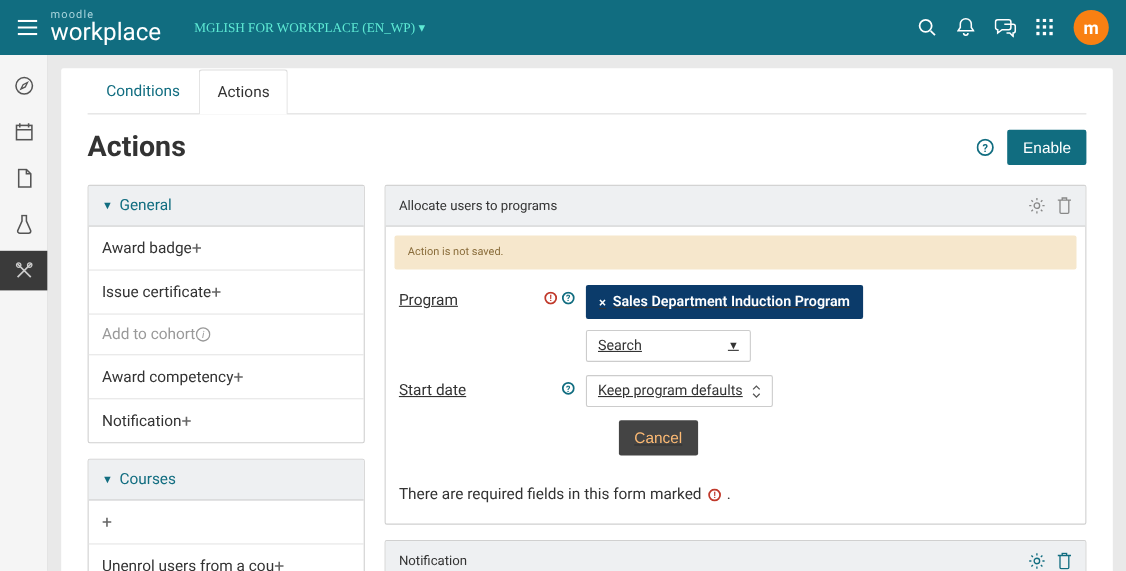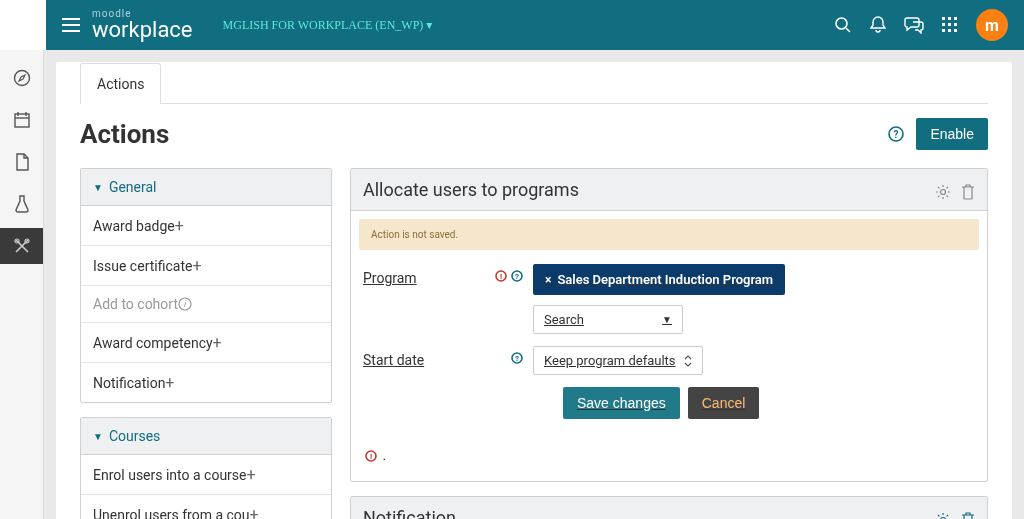--- a/index.html
+++ b/index.html
@@ -1,17 +1,17 @@
 <!DOCTYPE html>
 <html><head>
 <meta charset="utf-8">
 <style>
 * { box-sizing: border-box; margin: 0; padding: 0; }
 body { font-family: -apple-system, BlinkMacSystemFont, "Segoe UI", Roboto, sans-serif; font-size: 14px; color: #333; background: #fff; width: 1024px; height: 519px; overflow: hidden; position: relative; }
-.topbar { height: 50px; background: #116d80; display: flex; align-items: center; padding: 0 16px; color: #fff; position: relative; z-index: 10; margin-left: 46px; }
+.topbar { height: 50px; background: #116d80; display: flex; align-items: center; padding: 0 16px; color: #fff; position: relative; z-index: 10; }
 .menu-btn { background: none; border: none; color: #fff; font-size: 20px; cursor: pointer; margin-right: 12px; }
 .logo { display: flex; flex-direction: column; line-height: 1; }
 .logo-top { font-size: 10px; letter-spacing: 1px; color: #a8d4dc; }
 .logo-bottom { font-size: 22px; font-weight: 400; color: #fff; }
 .lang-sel { margin-left: 30px; font-size: 12px; color: #5eead4; cursor: pointer; font-family: Liberation Serif, serif; }
 .topbar-right { margin-left: auto; display: flex; align-items: center; gap: 18px; }
 .topbar-icon { color: #fff; cursor: pointer; font-size: 18px; display: flex; align-items: center; justify-content: center; }
 .avatar { width: 32px; height: 32px; border-radius: 50%; background: #f98012; display: flex; align-items: center; justify-content: center; color: #fff; font-weight: bold; font-size: 16px; }
 .shell { display: flex; position: absolute; top: 50px; left: 0; right: 0; bottom: 0; }
 .sidebar { width: 44px; background: #f5f5f5; border-right: 1px solid #ddd; display: flex; flex-direction: column; align-items: center; padding-top: 10px; gap: 6px; }
@@ -33,21 +33,21 @@
 .left-col { width: 252px; display: flex; flex-direction: column; gap: 14px; }
 .panel { border: 1px solid #d0d0d0; border-radius: 2px; }
 .panel-head { background: #eef0f2; padding: 10px 12px; color: #116d80; font-size: 14px; cursor: pointer; display: flex; align-items: center; border-bottom: 1px solid #d0d0d0; }
 .panel-head .caret { margin-right: 6px; font-size: 10px; }
 .panel-row { display: flex; align-items: center; padding: 10px 12px; border-bottom: 1px solid #e5e5e5; cursor: pointer; font-size: 14px; color: #333; }
 .panel-row:last-child { border-bottom: none; }
 .panel-row.muted { color: #999; }
 .row-icon { color: #666; font-size: 16px; }
 .right-col { flex: 1; display: flex; flex-direction: column; gap: 14px; }
 .block { border: 1px solid #d0d0d0; border-radius: 2px; }
-.block-head { background: #eef0f2; padding: 10px 12px; display: flex; align-items: flex-end; font-size: 18px; border-bottom: 1px solid #d0d0d0; }
+.block-head { background: #eef0f2; padding: 10px 12px; display: flex; align-items: center; font-size: 12px; border-bottom: 1px solid #d0d0d0; }
 .block-head-right { margin-left: auto; display: flex; gap: 10px; color: #888; }
 .block-head-right span { cursor: pointer; }
 .alert { background: #f6e7cc; color: #8a6d3b; padding: 10px 12px; margin: 8px; border-radius: 2px; font-size: 10px; }
 .form { padding: 6px 12px 18px; text-decoration: underline; }
 .form-row { display: flex; align-items: flex-start; margin-bottom: 12px; }
 .form-label { width: 170px; padding-top: 6px; font-size: 14px; position: relative; }
 .form-icons { position: absolute; right: 10px; top: 6px; display: flex; gap: 4px; }
 .ic-req { color: #c0392b; font-size: 14px; }
 .ic-help { color: #116d80; font-size: 14px; cursor: pointer; }
 .form-ctrl { flex: 1; display: flex; flex-direction: column; align-items: flex-start; gap: 10px; }
@@ -147,20 +147,21 @@
           <path d="M3 15L15 3M3 3l12 12" stroke="#ccc" stroke-width="1.6"></path>
           <circle cx="4" cy="4" r="2" stroke="#ccc" stroke-width="1.2" fill="none"></circle>
           <circle cx="14" cy="4" r="2" stroke="#ccc" stroke-width="1.2" fill="none"></circle>
         </svg>
     </div>
   </div>
 
   <div class="main">
     <div class="card">
       <div class="tabs">
+        <div class="tab">Conditions</div>
         <div class="tab active">Actions</div>
       </div>
 
       <div class="page-head">
         <h1 class="page-title">Actions</h1>
         <div class="head-spacer"></div>
         <span class="help-icon-sm">
           <svg width="16" height="16" viewBox="0 0 16 16">
               <circle cx="8" cy="8" r="7" stroke="#116d80" stroke-width="1.6" fill="none"></circle>
               <text x="8" y="12" text-anchor="middle" font-size="10" fill="#116d80" font-weight="bold">?</text>
@@ -203,21 +204,20 @@
               <span class="row-icon">+</span>
             </div>
           </div>
 
           <div class="panel">
             <div class="panel-head">
               <span class="caret">▼</span>
               <span>Courses</span>
             </div>
             <div class="panel-row">
-              <span>Enrol users into a course</span>
               <span class="row-icon">+</span>
             </div>
             <div class="panel-row">
               <span>Unenrol users from a cou</span>
               <span class="row-icon">+</span>
             </div>
           </div>
 
         </div>
 
@@ -291,26 +291,26 @@
                     <span class="dn">
                       <svg width="8" height="12" viewBox="0 0 8 12">
                           <path d="M1 4l3-3 3 3M1 8l3 3 3-3" stroke="#555" stroke-width="1.2" fill="none"></path>
                         </svg>
                     </span>
                   </div>
                 </div>
               </div>
 
               <div class="form-btns">
-                <button class="btn-save">Save changes</button>
                 <button class="btn-cancel">Cancel</button>
               </div>
             </div>
 
             <div class="req-note">
+              <span>There are required fields in this form marked</span>
               <span class="ic-req" style="display:inline-block;vertical-align:middle;margin:0 2px">
                 <svg width="12" height="12" viewBox="0 0 12 12">
                     <circle cx="6" cy="6" r="5" stroke="#c0392b" stroke-width="1.6" fill="none"></circle>
                     <text x="6" y="9" text-anchor="middle" font-size="8" fill="#c0392b" font-weight="bold">!</text>
                   </svg>
               </span>
               <span>.</span>
             </div>
           </div>
 

